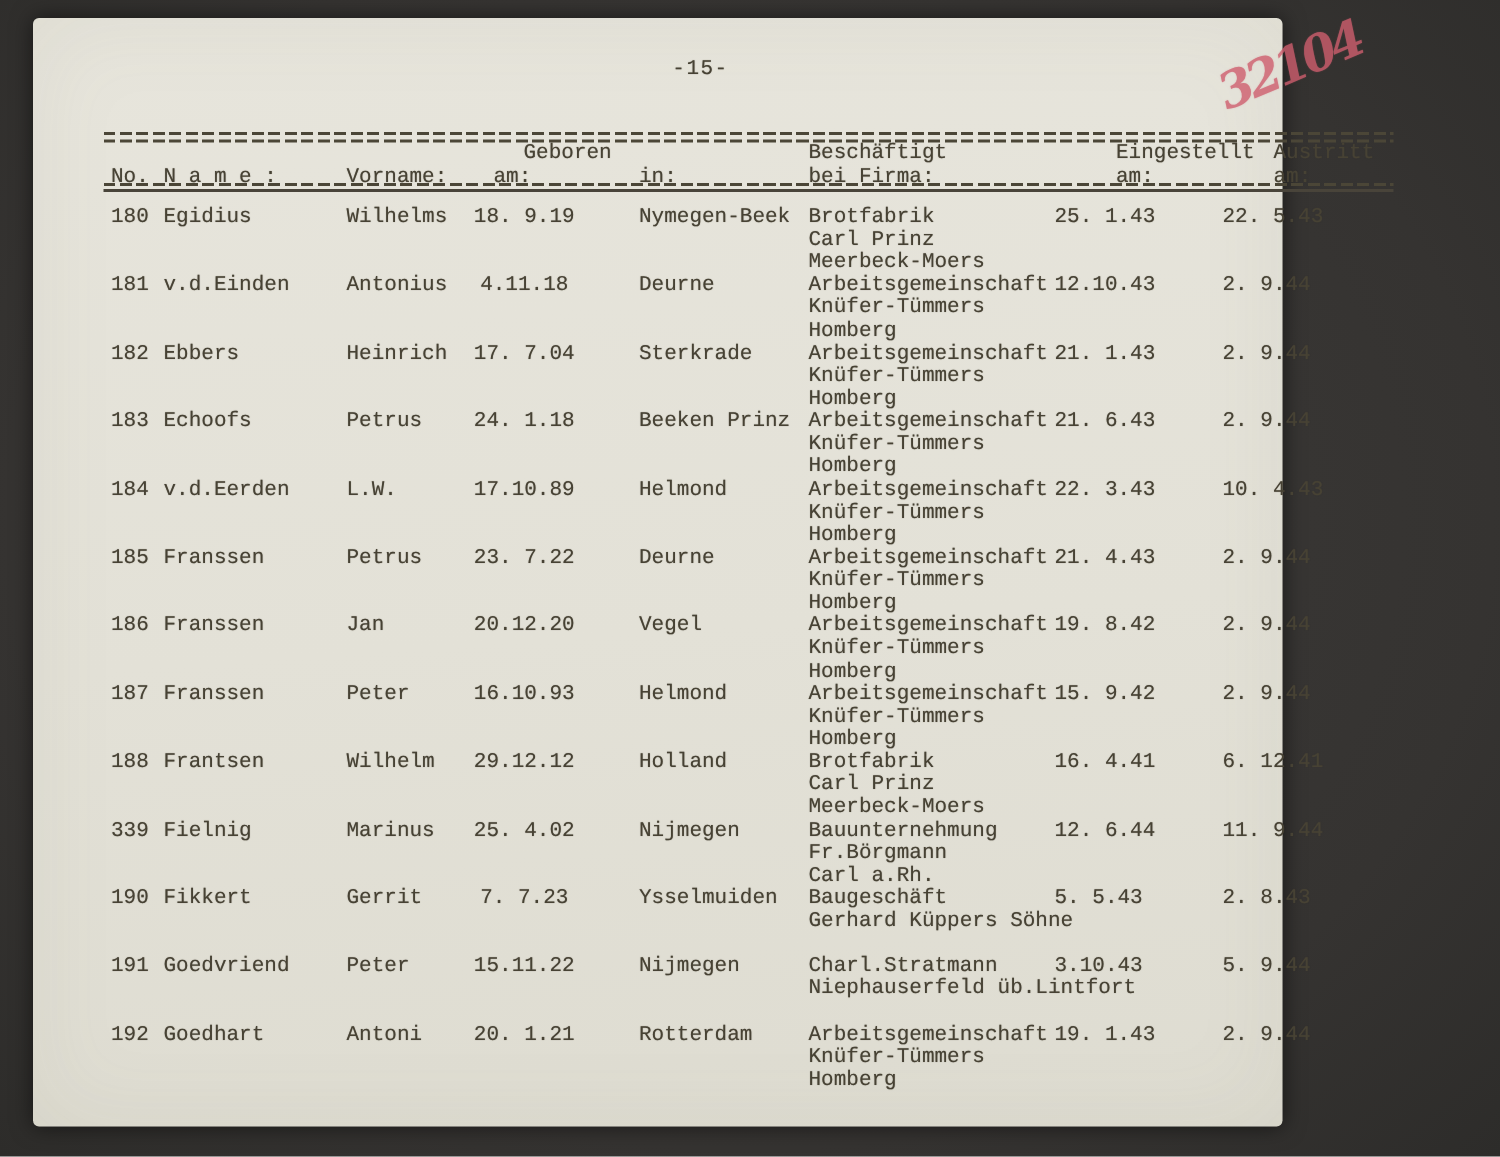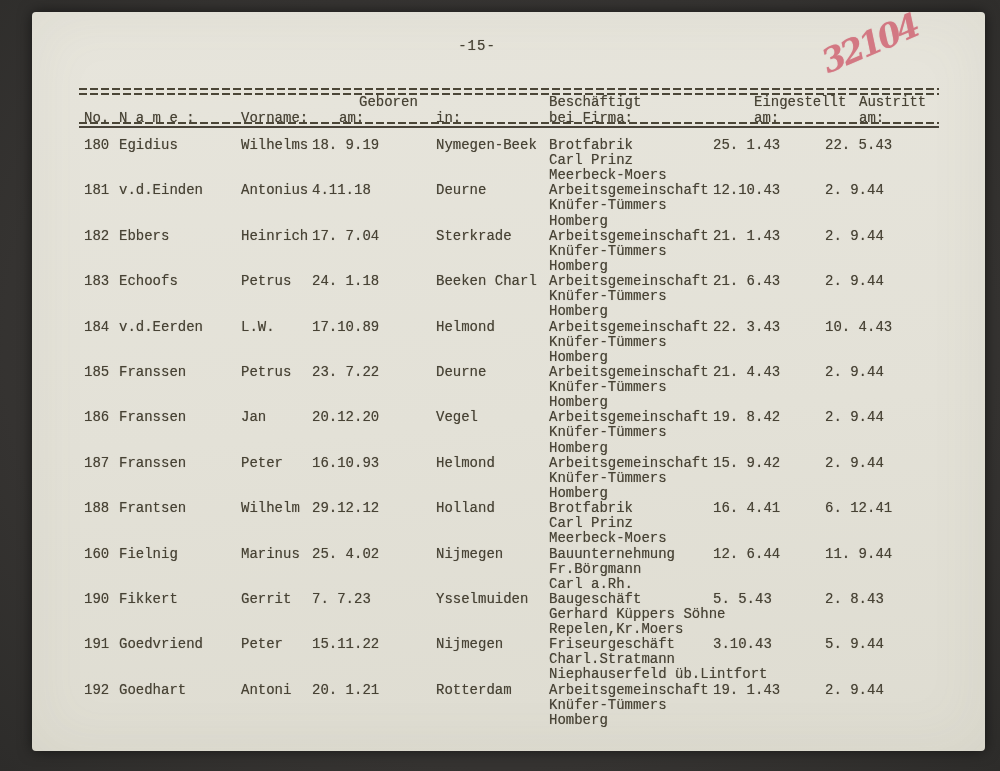--- a/index.html
+++ b/index.html
@@ -3,21 +3,21 @@
 <meta charset="utf-8">
 <style>
   html,body{margin:0;padding:0;}
   body{
     width:1000px;height:771px;
     background:radial-gradient(ellipse at 50% 45%, #3d3b39 0%, #353331 70%, #2d2c2a 100%);
     font-family:"Liberation Mono","DejaVu Sans Mono",monospace;
     overflow:hidden;position:relative;
   }
   .page{
-    position:absolute;left:32px;top:12px;width:953px;height:739px;
+    position:absolute;left:22px;top:12px;width:833px;height:739px;
     background:linear-gradient(176deg,#e7e5dc 0%,#e3e1d7 55%,#dedcd1 100%);
     border-radius:4px;
     box-shadow:0 0 14px rgba(0,0,0,.55), inset 0 0 60px rgba(120,110,90,.08);
     color:#474234;
     font-size:14px;line-height:15.1px;
   }
   .abs{position:absolute;white-space:pre;}
   .pageno{left:405px;top:27px;width:80px;text-align:center;letter-spacing:1px;}
   .annotation{
     left:796px;top:10px;width:160px;height:70px;
@@ -34,21 +34,21 @@
   }
   .solid{
     position:absolute;left:47px;width:860px;height:2px;background:#49443a;
   }
   .rows{position:absolute;left:0;top:126px;right:0;}
   .row{position:relative;height:45.4px;}
   .cell{position:absolute;top:0;white-space:pre;}
   .c-no{left:52px;}
   .c-name{left:87px;}
   .c-vorname{left:209px;}
-  .c-gebam{left:280px;width:95px;text-align:left;}
+  .c-gebam{left:280px;width:95px;text-align:center;}
   .c-gebin{left:404px;}
   .c-firma{left:517px;width:240px;}
   .c-eing{left:681px;width:94px;text-align:left;}
   .c-aus{left:793px;width:94px;}
   .ink{ text-shadow:0 0 .7px rgba(71,66,52,.55); }
 </style>
 </head>
 <body>
 
 <div class="page ink">
@@ -109,21 +109,21 @@
     <span class="cell c-firma"><div>Arbeitsgemeinschaft</div><div>Knüfer-Tümmers</div><div>Homberg</div></span>
     <span class="cell c-eing">21. 1.43</span>
     <span class="cell c-aus">2. 9.44</span>
   </div>
 
   <div class="row">
     <span class="cell c-no">183</span>
     <span class="cell c-name">Echoofs</span>
     <span class="cell c-vorname">Petrus</span>
     <span class="cell c-gebam">24. 1.18</span>
-    <span class="cell c-gebin">Beeken Charl</span>
+    <span class="cell c-gebin">Beeken Prinz</span>
     <span class="cell c-firma"><div>Arbeitsgemeinschaft</div><div>Knüfer-Tümmers</div><div>Homberg</div></span>
     <span class="cell c-eing">21. 6.43</span>
     <span class="cell c-aus">2. 9.44</span>
   </div>
 
   <div class="row">
     <span class="cell c-no">184</span>
     <span class="cell c-name">v.d.Eerden</span>
     <span class="cell c-vorname">L.W.</span>
     <span class="cell c-gebam">17.10.89</span>
@@ -171,48 +171,48 @@
     <span class="cell c-name">Frantsen</span>
     <span class="cell c-vorname">Wilhelm</span>
     <span class="cell c-gebam">29.12.12</span>
     <span class="cell c-gebin">Holland</span>
     <span class="cell c-firma"><div>Brotfabrik</div><div>Carl Prinz</div><div>Meerbeck-Moers</div></span>
     <span class="cell c-eing">16. 4.41</span>
     <span class="cell c-aus">6. 12.41</span>
   </div>
 
   <div class="row">
-    <span class="cell c-no">160</span>
+    <span class="cell c-no">339</span>
     <span class="cell c-name">Fielnig</span>
     <span class="cell c-vorname">Marinus</span>
     <span class="cell c-gebam">25. 4.02</span>
     <span class="cell c-gebin">Nijmegen</span>
     <span class="cell c-firma"><div>Bauunternehmung</div><div>Fr.Börgmann</div><div>Carl a.Rh.</div></span>
     <span class="cell c-eing">12. 6.44</span>
     <span class="cell c-aus">11. 9.44</span>
   </div>
 
   <div class="row">
     <span class="cell c-no">190</span>
     <span class="cell c-name">Fikkert</span>
     <span class="cell c-vorname">Gerrit</span>
     <span class="cell c-gebam">7. 7.23</span>
     <span class="cell c-gebin">Ysselmuiden</span>
-    <span class="cell c-firma"><div>Baugeschäft</div><div>Gerhard Küppers Söhne</div><div>Repelen,Kr.Moers</div></span>
+    <span class="cell c-firma"><div>Baugeschäft</div><div>Gerhard Küppers Söhne</div></span>
     <span class="cell c-eing">5. 5.43</span>
     <span class="cell c-aus">2. 8.43</span>
   </div>
 
   <div class="row">
     <span class="cell c-no">191</span>
     <span class="cell c-name">Goedvriend</span>
     <span class="cell c-vorname">Peter</span>
     <span class="cell c-gebam">15.11.22</span>
     <span class="cell c-gebin">Nijmegen</span>
-    <span class="cell c-firma"><div>Friseurgeschäft</div><div>Charl.Stratmann</div><div>Niephauserfeld üb.Lintfort</div></span>
+    <span class="cell c-firma"><div>Charl.Stratmann</div><div>Niephauserfeld üb.Lintfort</div></span>
     <span class="cell c-eing">3.10.43</span>
     <span class="cell c-aus">5. 9.44</span>
   </div>
 
   <div class="row">
     <span class="cell c-no">192</span>
     <span class="cell c-name">Goedhart</span>
     <span class="cell c-vorname">Antoni</span>
     <span class="cell c-gebam">20. 1.21</span>
     <span class="cell c-gebin">Rotterdam</span>

